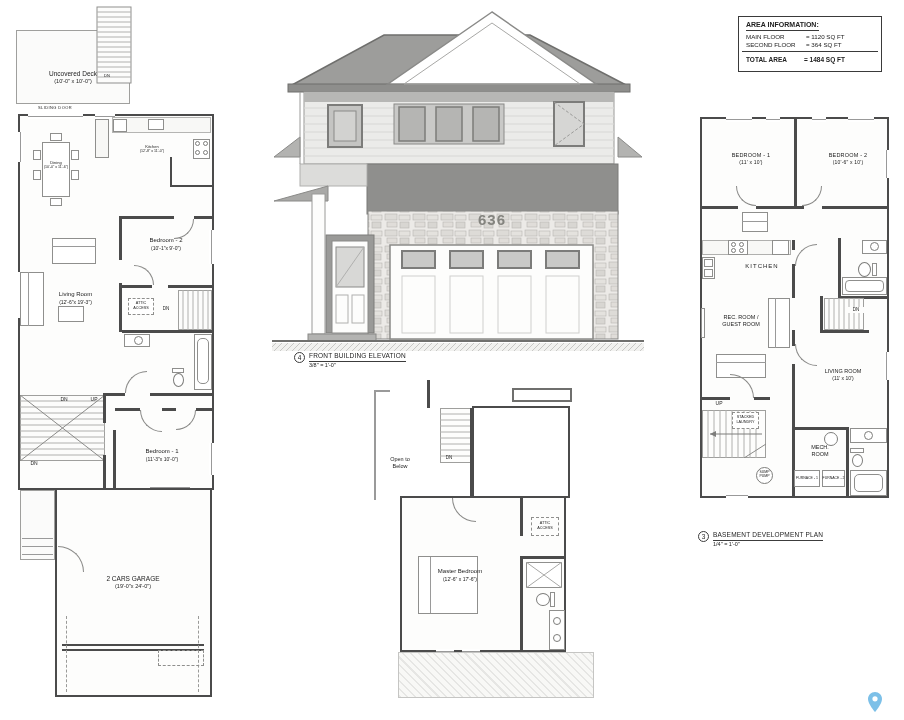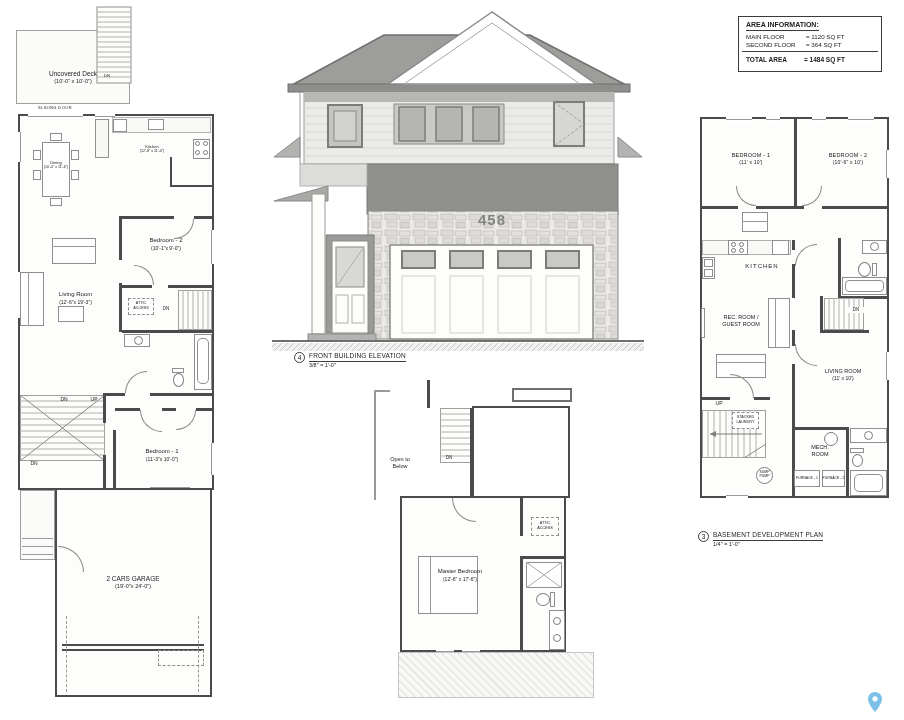--- a/index.html
+++ b/index.html
@@ -203,21 +203,21 @@
   <rect x="64" y="242" width="28" height="40" fill="#d8d8d6" stroke="#8a8a88"></rect>
   <path d="M64 282L92 242" stroke="#b0b0ae"></path>
   <rect x="64" y="290" width="12" height="28" fill="none" stroke="#b0b0ae"></rect>
   <rect x="80" y="290" width="12" height="28" fill="none" stroke="#b0b0ae"></rect>
   <rect x="40" y="189" width="13" height="140" fill="#fdfdfc" stroke="#9a9a98"></rect>
   <rect x="36" y="329" width="68" height="7" fill="#b3b3b1" stroke="#8a8a88"></rect>
   <path d="M28 87V159" stroke="#9a9a98"></path>
   <path d="M0 336h372" stroke="#6f6f6d" stroke-width="2"></path>
   <rect x="0" y="338" width="372" height="8" fill="url(#gh)"></rect>
 </svg>
-<div class="lbl b" style="left:470px;top:211px;width:44px;font-size:15px;color:#84847f;letter-spacing:1px">458</div>
+<div class="lbl b" style="left:470px;top:211px;width:44px;font-size:15px;color:#84847f;letter-spacing:1px">636</div>
 <div class="callout" style="left:294px;top:352px">4</div>
 <div class="lbl tkey" style="left:309px;top:352px;text-align:left">FRONT BUILDING ELEVATION</div>
 <div class="lbl" style="left:309px;top:362px;text-align:left;font-size:5.5px">3/8" = 1'-0"</div>
 
 <div class="wl" style="left:374px;top:390px;width:1.5px;height:110px"></div>
 <div class="wl" style="left:374px;top:390px;width:16px;height:1.5px"></div>
 <div class="w" style="left:427px;top:380px;width:2.5px;height:28px"></div>
 <div class="lbl" style="left:378px;top:456px;width:44px;font-size:5.5px">
   <div>Open to</div>
   <div>Below</div>

